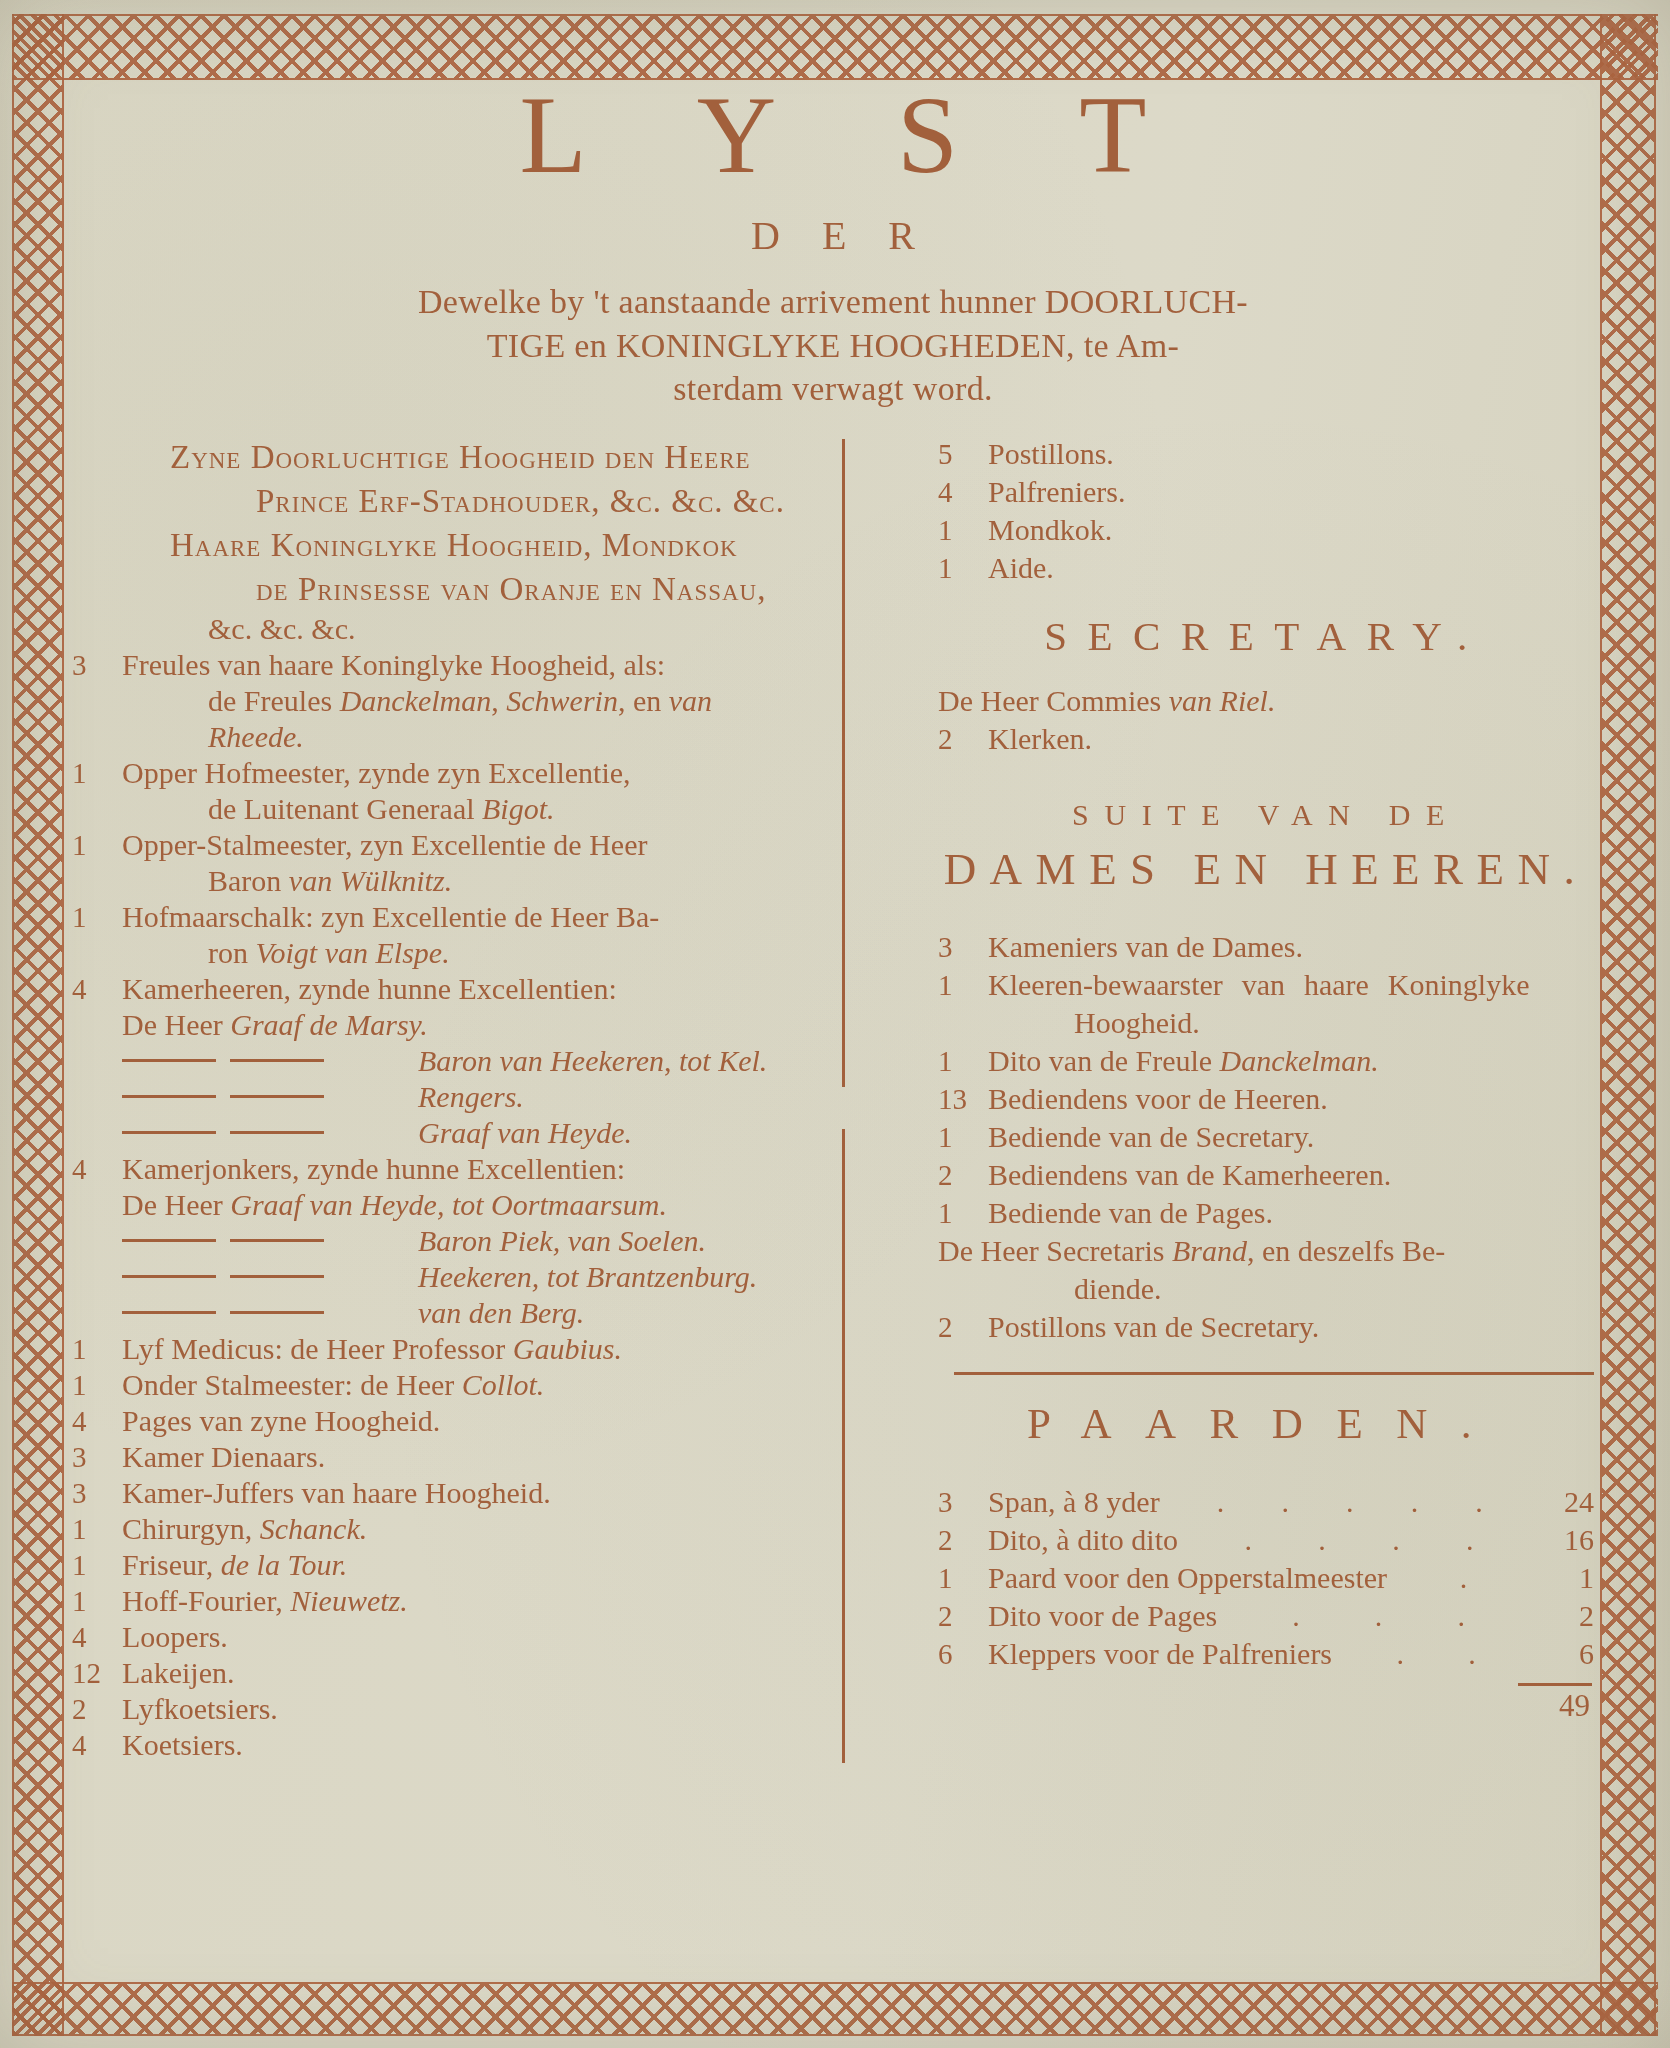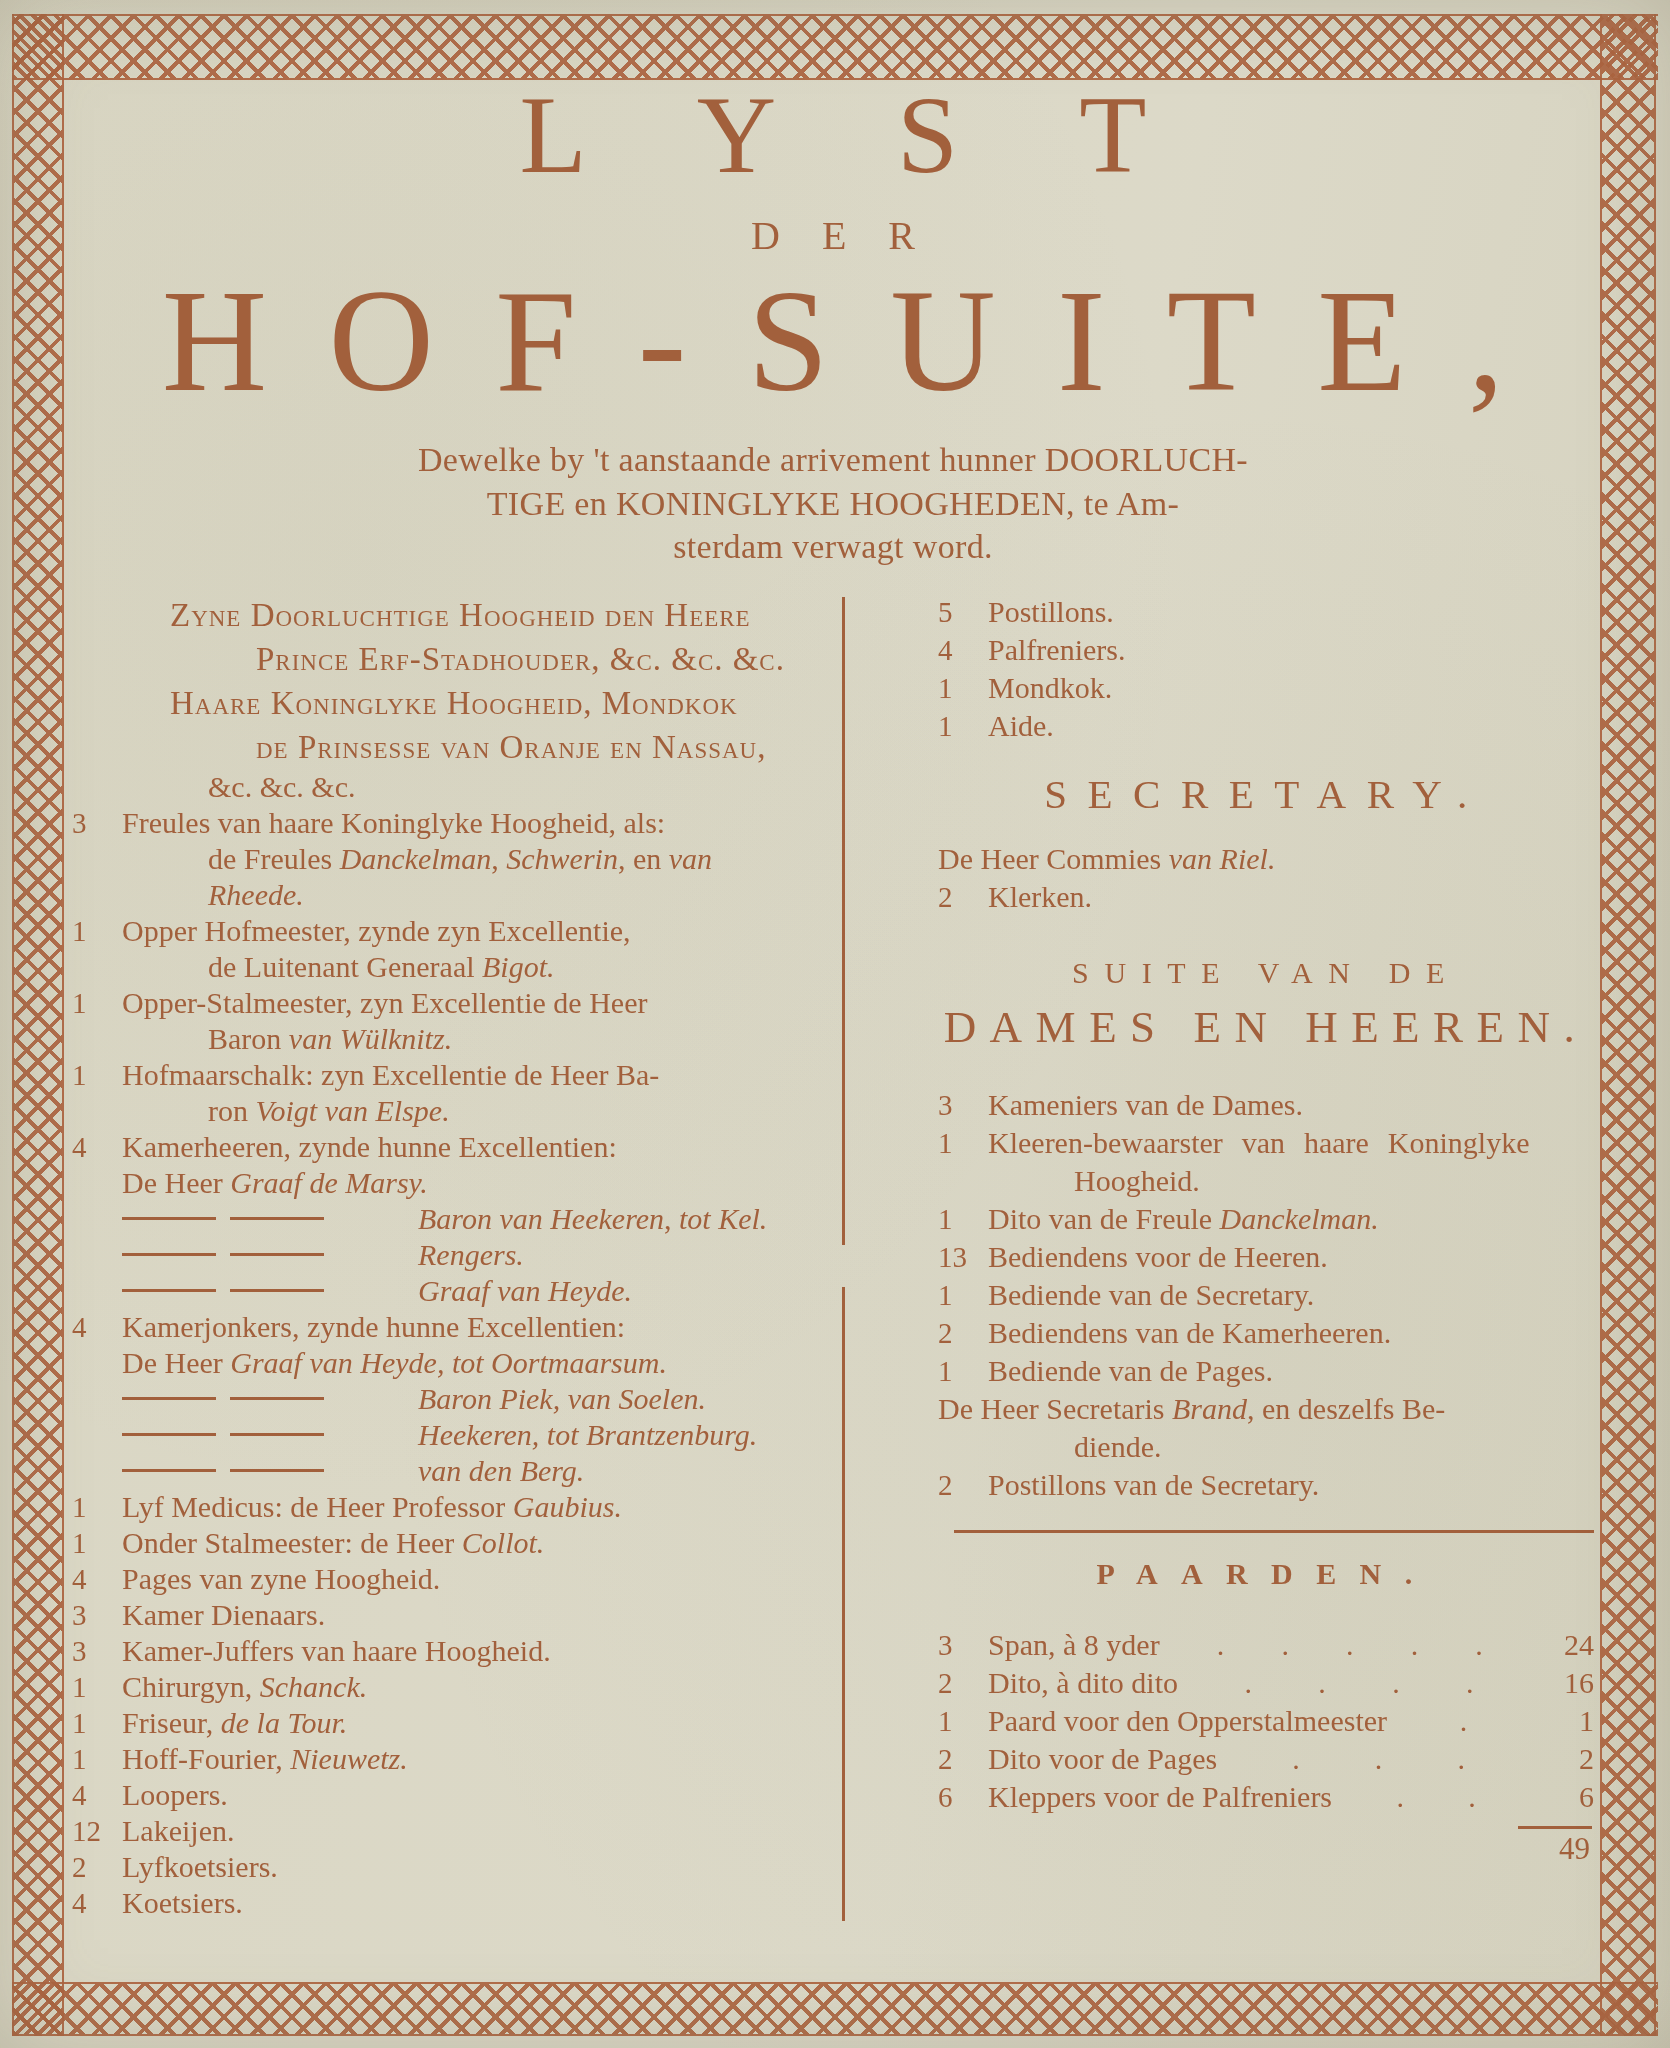--- a/index.html
+++ b/index.html
@@ -56,21 +56,21 @@
   .it{font-style:italic;font-family:Liberation Serif, serif;}
 
   .dash{display:inline-block;position:relative;width:210px;height:.9em;margin-right:86px;vertical-align:baseline;}
   .dashseg{position:absolute;top:.52em;height:3px;background:#a2603c;}
   .dashseg:first-child{left:0;width:94px;}
   .dashseg:last-child{left:108px;width:94px;}
 
   .h-sec{text-align:center;font-size:41px;line-height:1.15;letter-spacing:.5em;margin:26px 0 22px;white-space:nowrap;}
   .h-suite{text-align:center;font-size:30px;line-height:1.1;letter-spacing:.52em;margin:40px 0 0;white-space:nowrap;}
   .h-dames{text-align:center;font-size:45px;line-height:1.1;letter-spacing:.3em;margin:14px 0 34px;white-space:nowrap;}
-  .h-paarden{text-align:center;font-size:30px;line-height:1.15;letter-spacing:.78em;margin:0 0 34px;white-space:nowrap;font-weight:bold;}
+  .h-paarden{text-align:center;font-size:43px;line-height:1.15;letter-spacing:.78em;margin:0 0 34px;white-space:nowrap;}
   .rule{border-top:3px solid #a2603c;margin:26px 0 24px 16px;}
 
   .hrow{display:flex;font-size:30px;line-height:38px;align-items:baseline;}
   .hrow .num{flex:none;width:50px;font-size:29px;}
   .hrow .hlabel{flex:none;}
   .hrow .hdots{flex:1;display:flex;justify-content:space-evenly;}
   .hrow .hval{flex:none;width:54px;text-align:right;}
   .sumline{width:74px;border-top:3px solid #a2603c;margin:10px 2px 0 auto;}
   .total{text-align:right;font-size:31px;line-height:40px;padding-right:4px;}
 </style>
@@ -78,21 +78,20 @@
 <body>
 
 <div class="border-strip b-top lat"></div>
 <div class="border-strip b-bottom lat"></div>
 <div class="border-strip b-left lat"></div>
 <div class="border-strip b-right lat"></div>
 
 <div class="content">
   <div class="t1">LYST</div>
   <div class="t2">DER</div>
-  <div class="t3">HOF-SUITE,</div>
   <div class="subtitle">
     <div class="sub-line">Dewelke by 't aanstaande arrivement hunner DOORLUCH-</div>
     <div class="sub-line">TIGE en KONINGLYKE HOOGHEDEN, te Am-</div>
     <div class="sub-line">sterdam verwagt word.</div>
   </div>
   <div class="cols">
     <div class="col-left" id="col-left">
         <div class="line sc">
           <span class="num"></span>
           <span class="text"><span>Zyne Doorluchtige Hoogheid den Heere</span></span>

